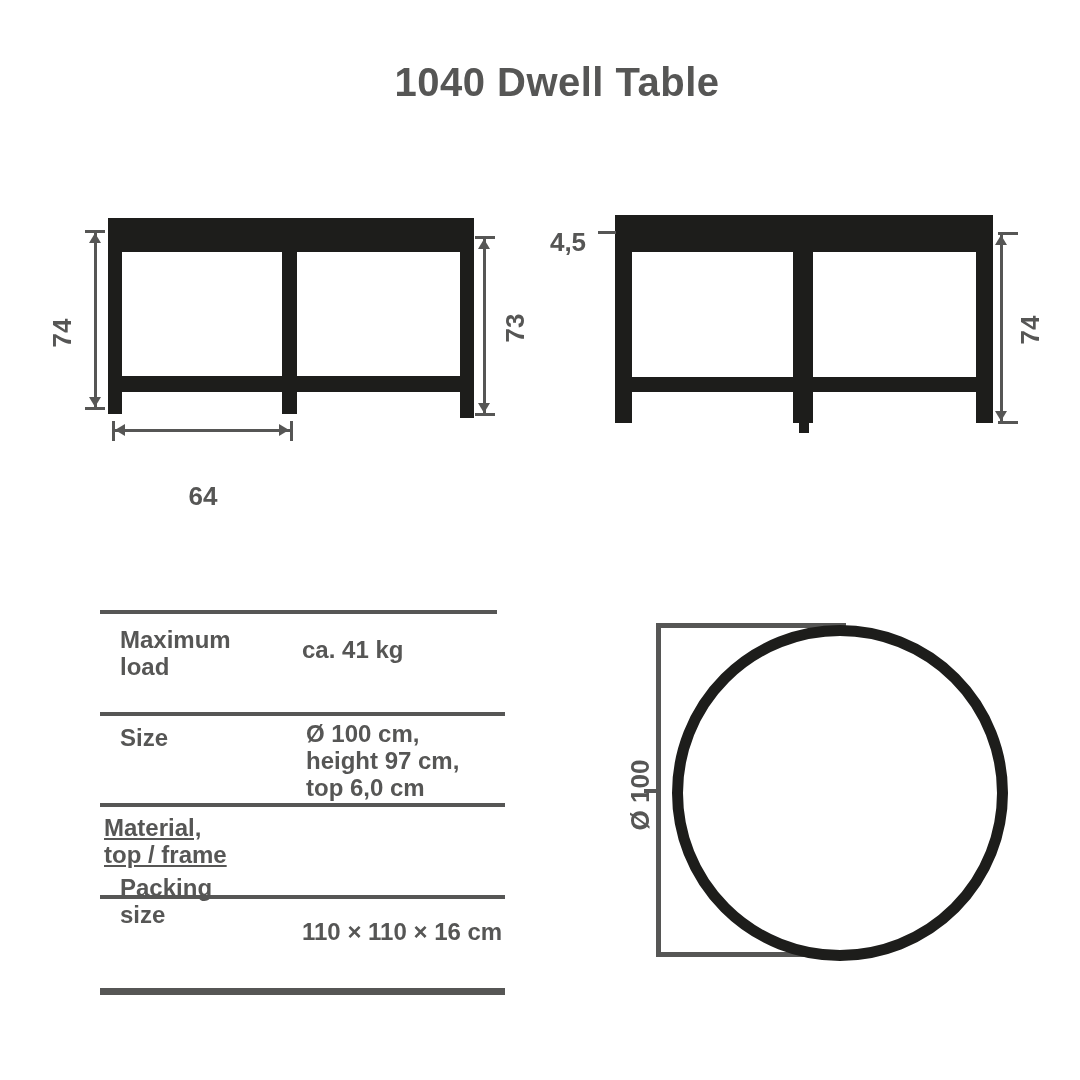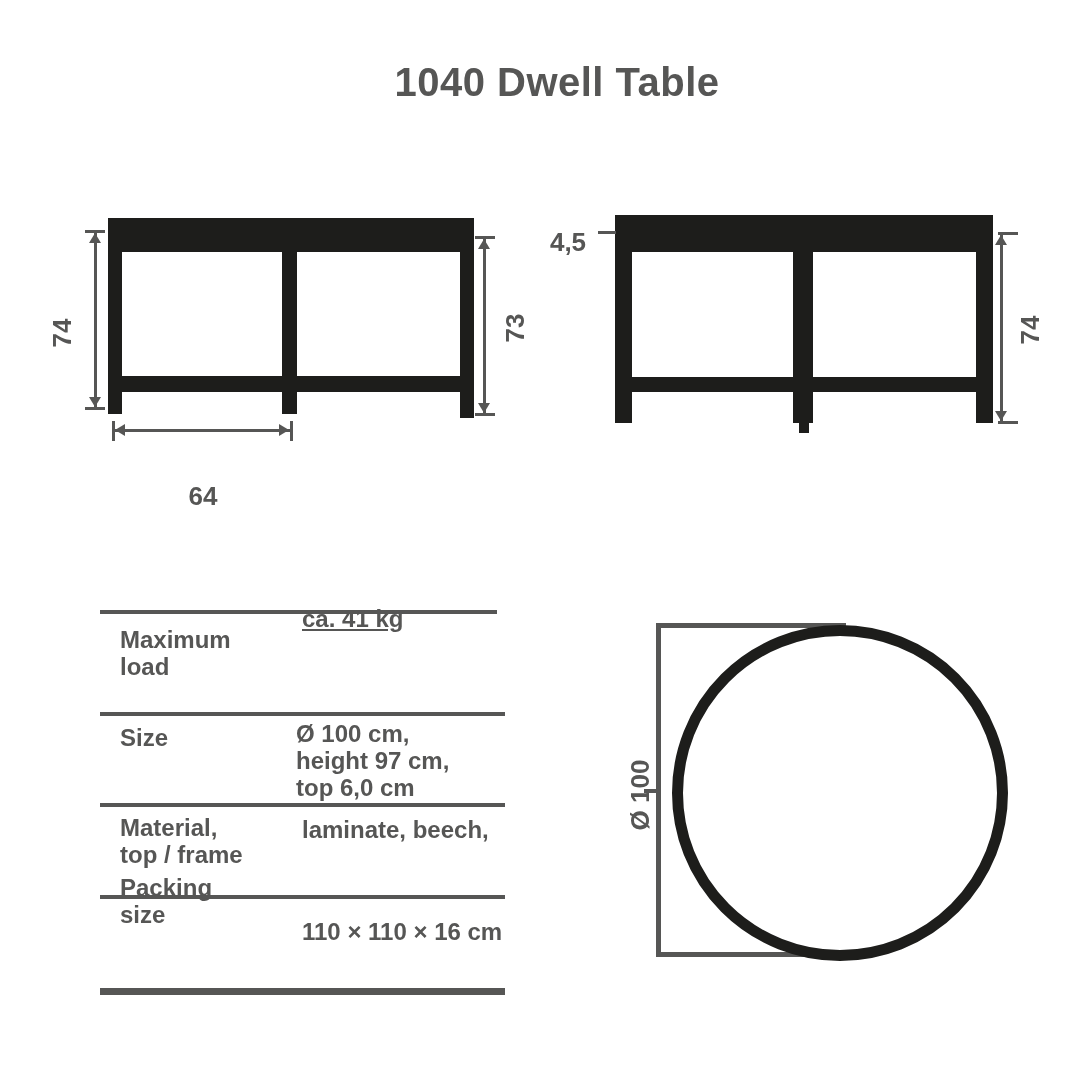--- a/index.html
+++ b/index.html
@@ -103,39 +103,38 @@
     <div class="abs gray" style="left:100px;top:610px;width:397px;height:4px;"></div>
     <div class="abs gray" style="left:100px;top:712px;width:405px;height:4px;"></div>
     <div class="abs gray" style="left:100px;top:803px;width:405px;height:4px;"></div>
     <div class="abs gray" style="left:100px;top:895px;width:405px;height:4px;"></div>
     <div class="abs gray" style="left:100px;top:988px;width:405px;height:7px;"></div>
 
     <div class="abs spec-text" style="left:120px;top:626px;">
       <div>Maximum</div>
       <div>load</div>
     </div>
-    <div class="abs spec-text" style="left:302px;top:605px;text-decoration:underline;">
+    <div class="abs spec-text" style="left:302px;top:636px;">
       <div>ca. 41 kg</div>
     </div>
 
     <div class="abs spec-text" style="left:120px;top:724px;">
       <div>Size</div>
     </div>
-    <div class="abs spec-text" style="left:296px;top:720px;">
+    <div class="abs spec-text" style="left:306px;top:720px;">
       <div>Ø 100 cm,</div>
       <div>height 97 cm,</div>
       <div>top 6,0 cm</div>
     </div>
 
-    <div class="abs spec-text" style="left:120px;top:814px;">
+    <div class="abs spec-text" style="left:104px;top:814px;text-decoration:underline;">
       <div>Material,</div>
       <div>top / frame</div>
     </div>
     <div class="abs spec-text" style="left:302px;top:816px;">
-      <div>laminate, beech,</div>
     </div>
 
     <div class="abs spec-text" style="left:120px;top:874px;">
       <div>Packing</div>
       <div>size</div>
     </div>
     <div class="abs spec-text" style="left:302px;top:918px;">
       <div>110 × 110 × 16 cm</div>
     </div>
   </div>

